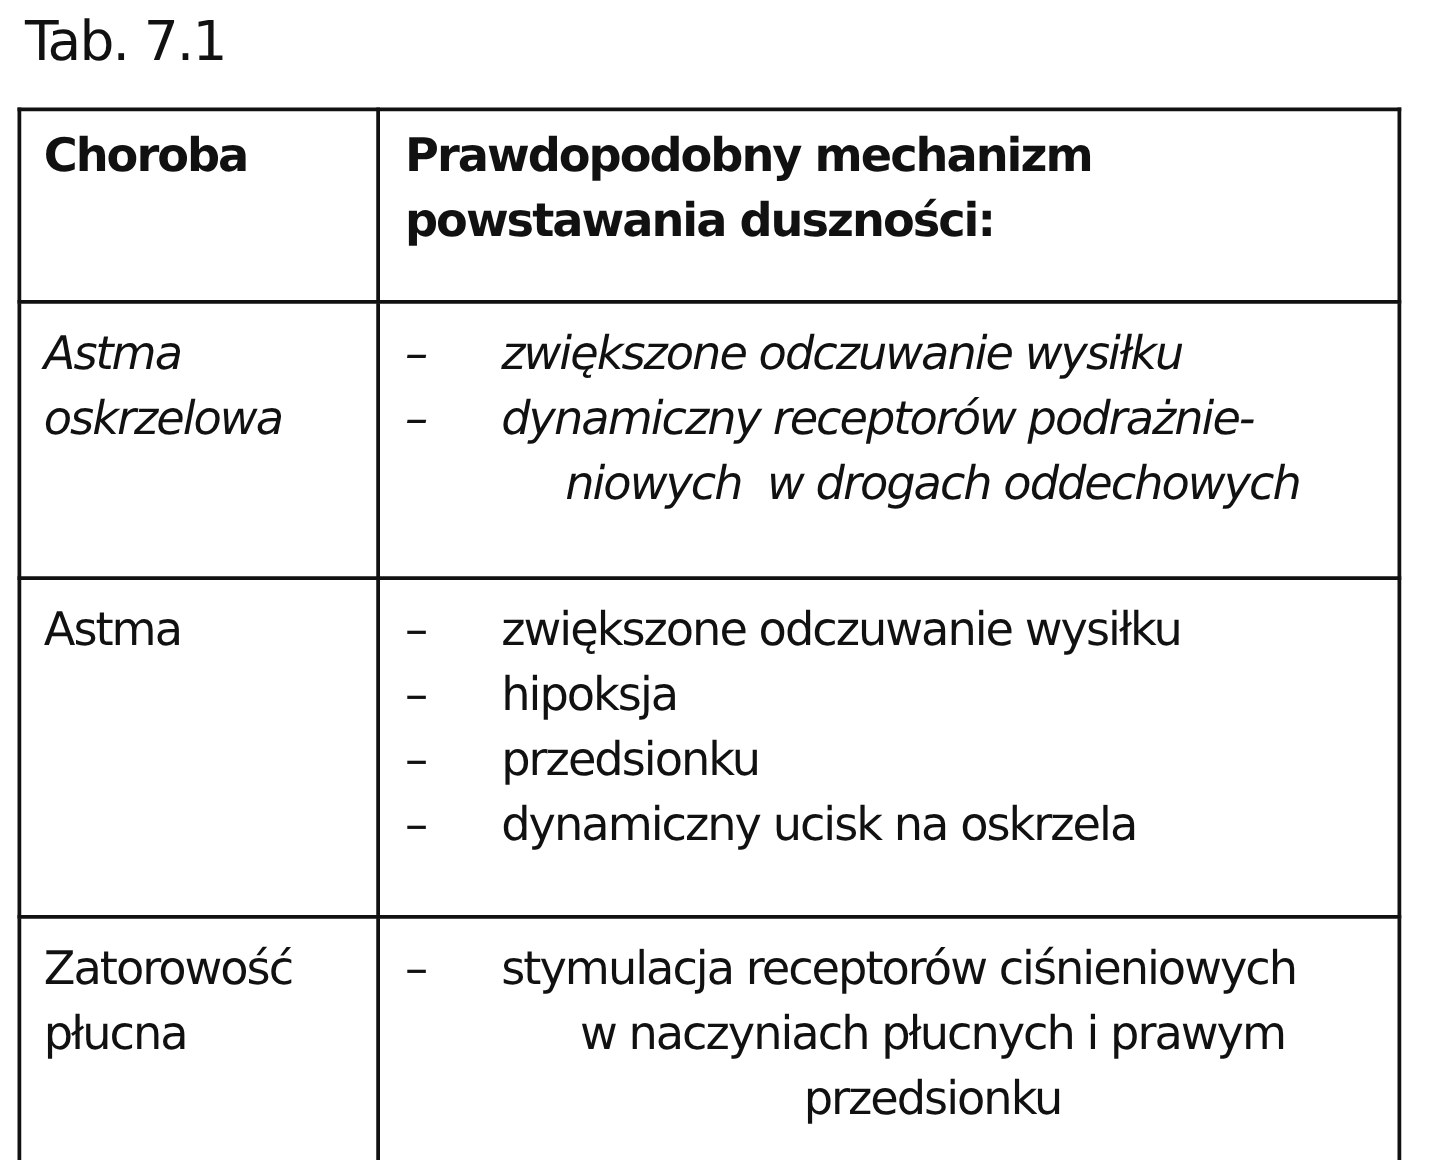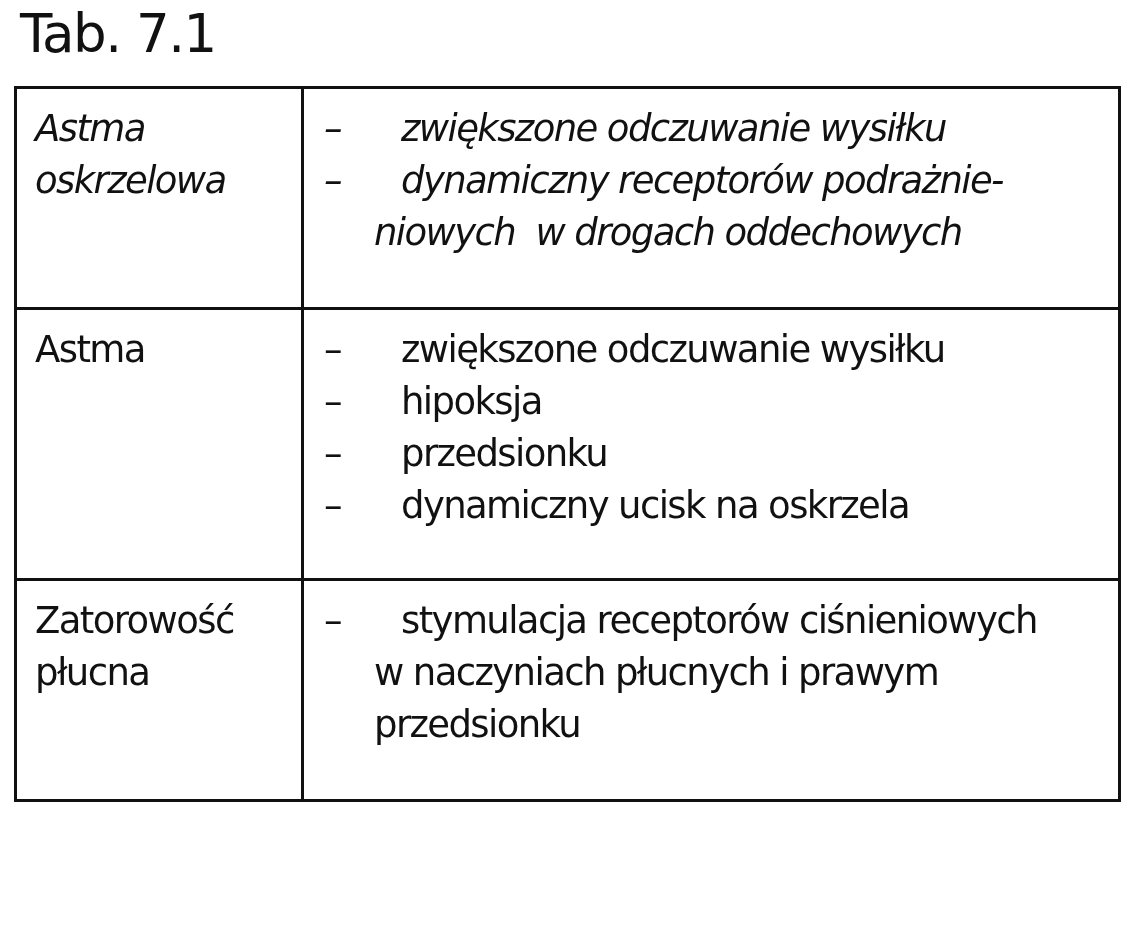--- a/index.html
+++ b/index.html
@@ -1,41 +1,50 @@
 <!DOCTYPE html>
 <html><head>
 <meta charset="utf-8">
 <style>
   html, body { margin: 0; padding: 0; background: #ffffff; }
   body { width: 1148px; height: 928px; position: relative; overflow: hidden;
          font-family: "DejaVu Sans", "Liberation Sans", sans-serif; color: #111; }
-  .caption { position: absolute; left: 20px; top: 8px; font-size: 53px; letter-spacing: -1.5px; line-height: 52px; }
+  .caption { position: absolute; left: 20px; top: 8px; font-size: 44px; letter-spacing: -1.5px; line-height: 52px; }
   table.tbl { position: absolute; left: 14px; top: 86px; width: 1107px; border-collapse: collapse;
               font-size: 37px; letter-spacing: -1.6px; line-height: 52px; }
   .tbl td, .tbl th { border: 3px solid #111; vertical-align: top; text-align: left; padding: 0; }
   .tbl th { font-weight: bold; }
   .c1 { width: 266px; padding-left: 18px !important; }
   .c2 { padding-left: 20px !important; }
   .hdr th { height: 141px; padding-top: 10px !important; }
   .hdr th.c1 { }
   .r1 td { height: 204px; padding-top: 14px !important; font-style: italic; }
   .r2 td { height: 254px; padding-top: 14px !important; }
   .r3 td { height: 204px; padding-top: 14px !important; }
   .item { display: flex; }
   .dash { width: 50px; flex: 0 0 50px; }
   .txt { flex: 1; margin-left: 27px; }
-  .cont { padding-left: 50px; }
+  .cont { padding-left: 50px; text-align: center; }
 </style>
 </head>
 <body>
 
 <div class="caption">Tab. 7.1</div>
 
 <table class="tbl">
   <tbody>
+      <tr class="hdr">
+    <th class="c1">
+      <span>Choroba</span>
+    </th>
+    <th class="c2">
+      <div>Prawdopodobny mechanizm</div>
+      <div>powstawania duszności:</div>
+    </th>
+  </tr>
 
   <tr class="r1">
     <td class="c1">
       <div>Astma</div>
       <div>oskrzelowa</div>
     </td>
     <td class="c2">
       <div class="item">
         <span class="dash">–</span>
         <span class="txt">zwiększone odczuwanie wysiłku</span>

